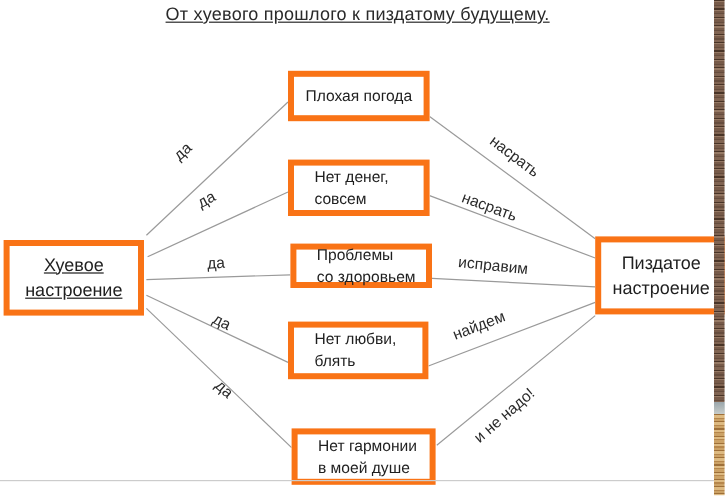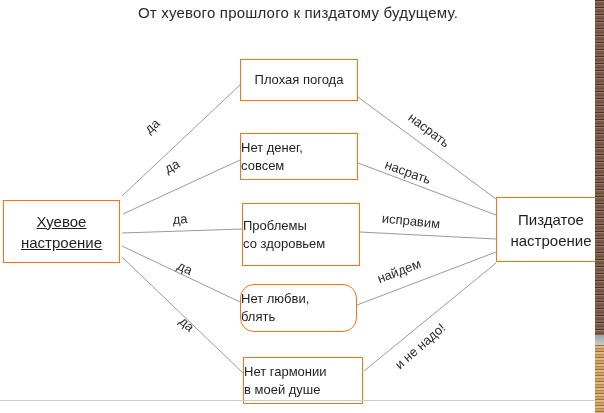--- a/index.html
+++ b/index.html
@@ -6,35 +6,36 @@
   #canvas {
     position:relative; width:604px; height:413px; overflow:hidden;
     background:#ffffff;
     font-family:"Liberation Sans", sans-serif;
     color:#1f1f1f;
   }
   .title {
     position:absolute; left:0; top:4px; width:596px;
     text-align:center; font-size:15px; color:#2a2a2a;
     letter-spacing:0.2px;
+    text-decoration:underline;
   }
   .node {
-    position:absolute; background:#ffffff; border:1px solid #f97316;
+    position:absolute; background:#ffffff; border:5px solid #f97316;
     box-sizing:border-box; display:flex; flex-direction:column;
     justify-content:center; white-space:pre-line;
   }
   .node.big { font-size:15px; line-height:21px; text-align:center; }
-  .node.mid { font-size:13px; line-height:18px; }
+  .node.mid { font-size:13px; line-height:18px; padding-left:17px; }
   .node.mid.center { padding-left:0; text-align:center; }
   #left-node  { left:3px;   top:200px; width:117px; height:63px;text-decoration:underline; }
   #right-node { left:496px; top:197px; width:110px;  height:65px; }
   #m1 { left:240px; top:59px;  width:118px; height:42px; }
   #m2 { left:240px; top:133px; width:118px; height:47px; }
-  #m3 { left:242px; top:203px; width:118px; height:63px; }
-  #m4 { left:240px; top:284px; width:117px; height:48px;border-radius:14px; }
+  #m3 { left:242px; top:203px; width:118px; height:37px; }
+  #m4 { left:240px; top:268px; width:117px; height:48px; }
   #m5 { left:243px; top:357px; width:120px; height:47px; }
   #edges { position:absolute; left:0; top:0; width:604px; height:413px; }
   .elabel {
     position:absolute; font-size:13px; color:#2a2a2a;
     white-space:nowrap; transform-origin:center;
   }
   .hline {
     position:absolute; left:0; top:400px; width:604px; height:1px;
     background:#cccccc;
   }

